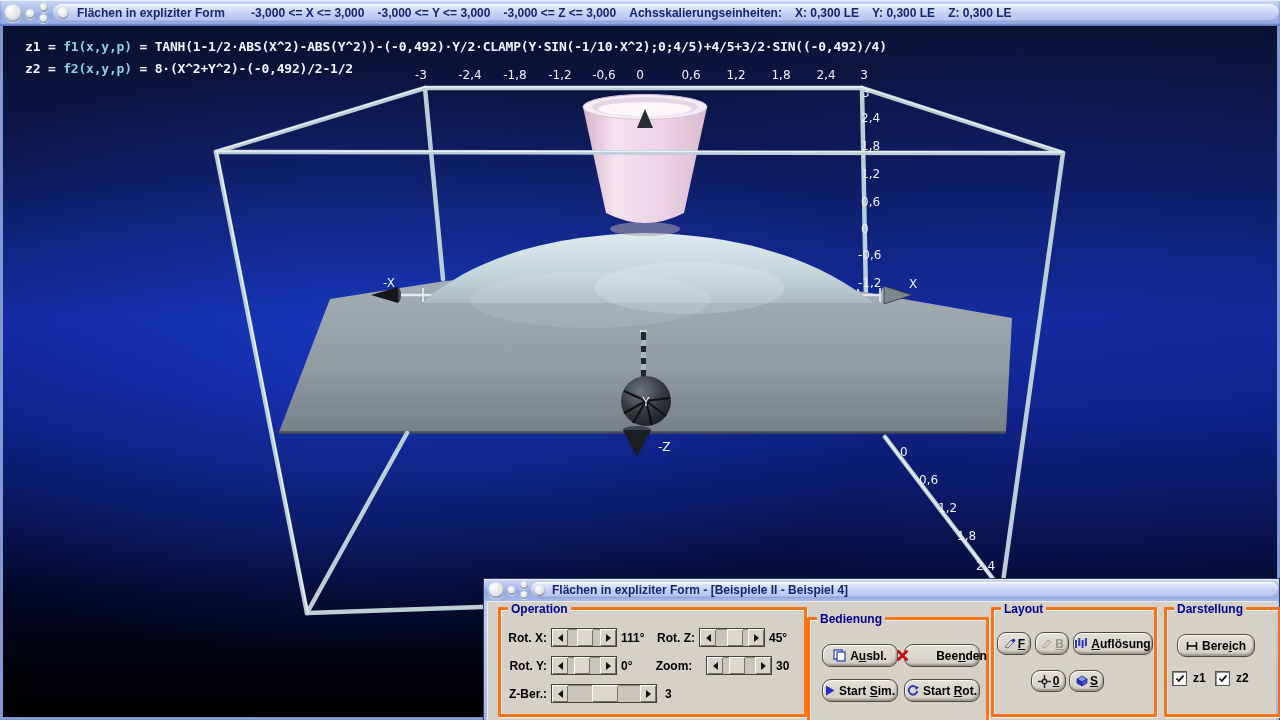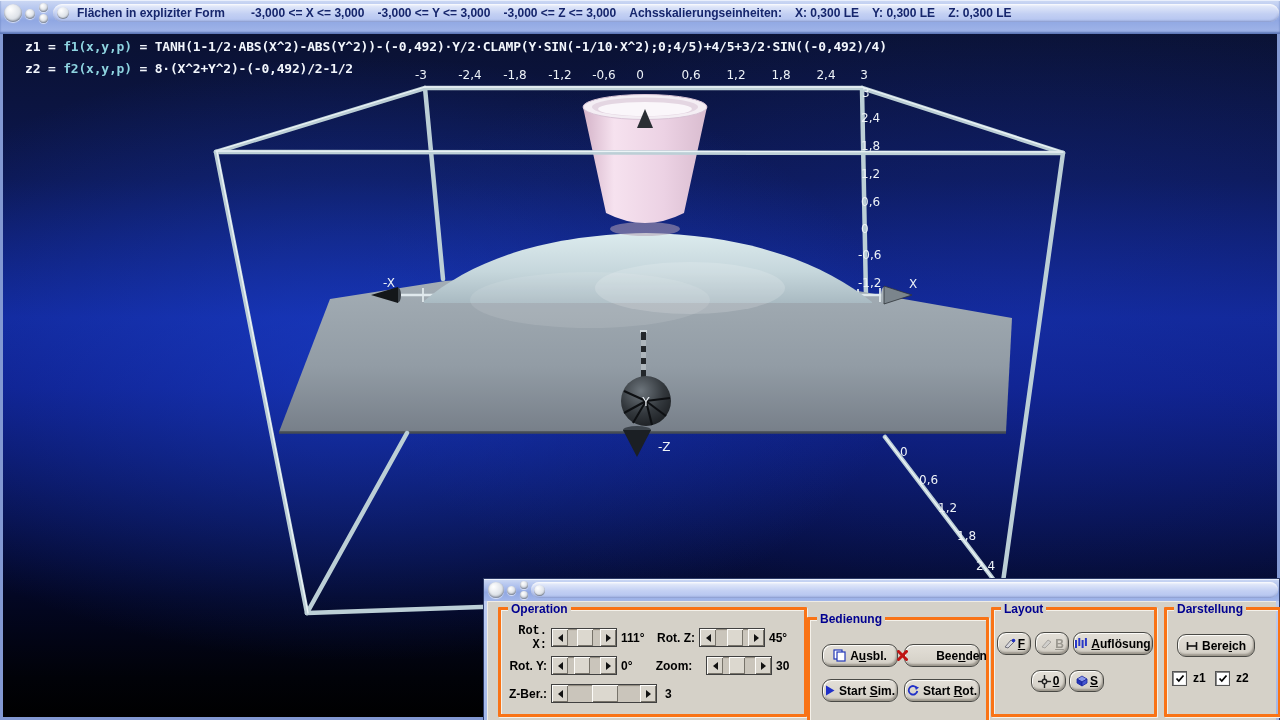--- a/index.html
+++ b/index.html
@@ -1,19 +1,19 @@
 <!DOCTYPE html>
 <html><head>
 <meta charset="utf-8">
 <style>
   html,body{margin:0;padding:0;width:1280px;height:720px;overflow:hidden;background:#000;}
   .screen{position:relative;width:1280px;height:720px;overflow:hidden;font-family:"Liberation Sans",sans-serif;}
 
   
-  .titlebar{position:absolute;left:0;top:0;width:100%;height:34px;
+  .titlebar{position:absolute;left:0;top:0;width:100%;height:26px;
     background:linear-gradient(180deg,#cdd9f4 0%,#a9bcec 40%,#90a7e2 60%,#a3b7ea 100%);
     box-shadow:inset 0 1px 0 #e9effc, inset 0 -2px 2px #5d76b8;z-index:20;}
   .tb-circle{position:absolute;border-radius:50%;
     background:radial-gradient(circle at 35% 30%,#ffffff,#dfe3e9 55%,#99a1ab);
     box-shadow:inset 0 -1px 2px rgba(50,60,85,.55),0 1px 1px rgba(255,255,255,.65);}
   .tb-pill{position:absolute;border-radius:9px;display:flex;align-items:center;
     background:linear-gradient(180deg,#e9eefb,#c3d0f3 55%,#b3c3f0);
     box-shadow:inset 0 1px 2px rgba(255,255,255,.95), inset 0 -1px 2px rgba(85,105,165,.55);
     color:#16266c;font-weight:bold;font-size:12px;white-space:nowrap;overflow:hidden;}
   .tb-pill .pill-dot{border-radius:50%;flex:0 0 auto;
@@ -264,28 +264,29 @@
   <div class="chrome-frame"></div>
 
   <div class="panel-window">
     <div class="panel-titlebar">
       <span class="tb-circle" style="left:4px;top:3px;width:16px;height:16px;"></span>
       <span class="tb-circle" style="left:23px;top:7px;width:9px;height:9px;"></span>
       <span class="tb-circle" style="left:36px;top:2px;width:8px;height:8px;"></span>
       <span class="tb-circle" style="left:36px;top:12px;width:8px;height:8px;"></span>
       <div class="tb-pill" style="left:47px;top:3px;width:744px;height:16px;padding-left:3px;">
         <span class="pill-dot" style="width:11px;height:11px;margin-right:7px;"></span>
+        <span>Flächen in expliziter Form - [Beispiele II - Beispiel 4]</span>
       </div>
     </div>
     <div class="panel-body">
 
       <div class="group" style="left:11px;width:303px;">
         <span class="group-label">Operation</span>
         <div class="op-row" style="left:6px;top:19px;">
-          <span class="lab" style="width:40px;margin-right:4px;font-family:Liberation Mono, monospace;">Rot. X:</span>
+          <span class="lab" style="width:40px;margin-right:4px;">Rot. X:</span>
           <div class="sb" style="width:64px;">
             <span class="sb-btn sb-l">
                 <span class="tri-l"></span>
               </span>
             <span class="sb-thumb" style="left:25px;width:16px;"></span>
             <span class="sb-btn sb-r">
                 <span class="tri-r"></span>
               </span>
           </div>
           <span style="width:32px;margin-left:4px;">111°</span>

